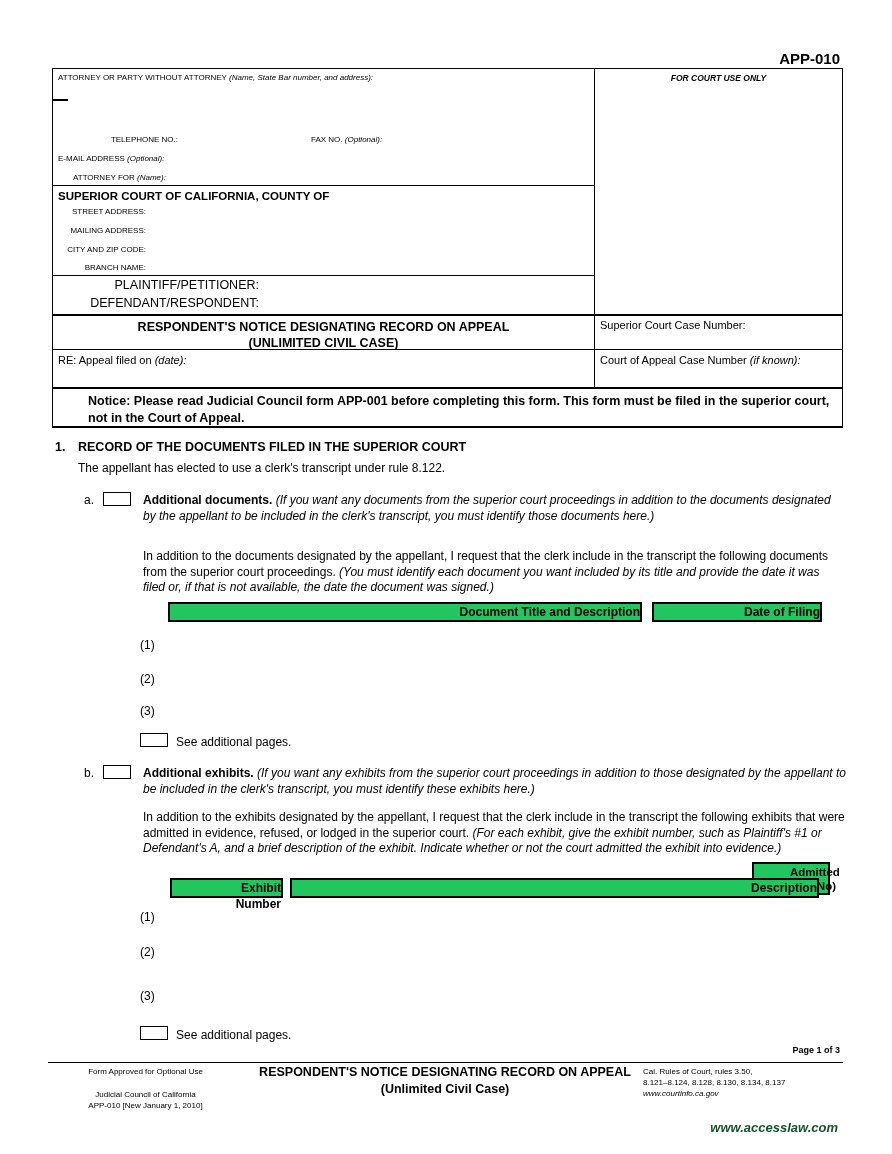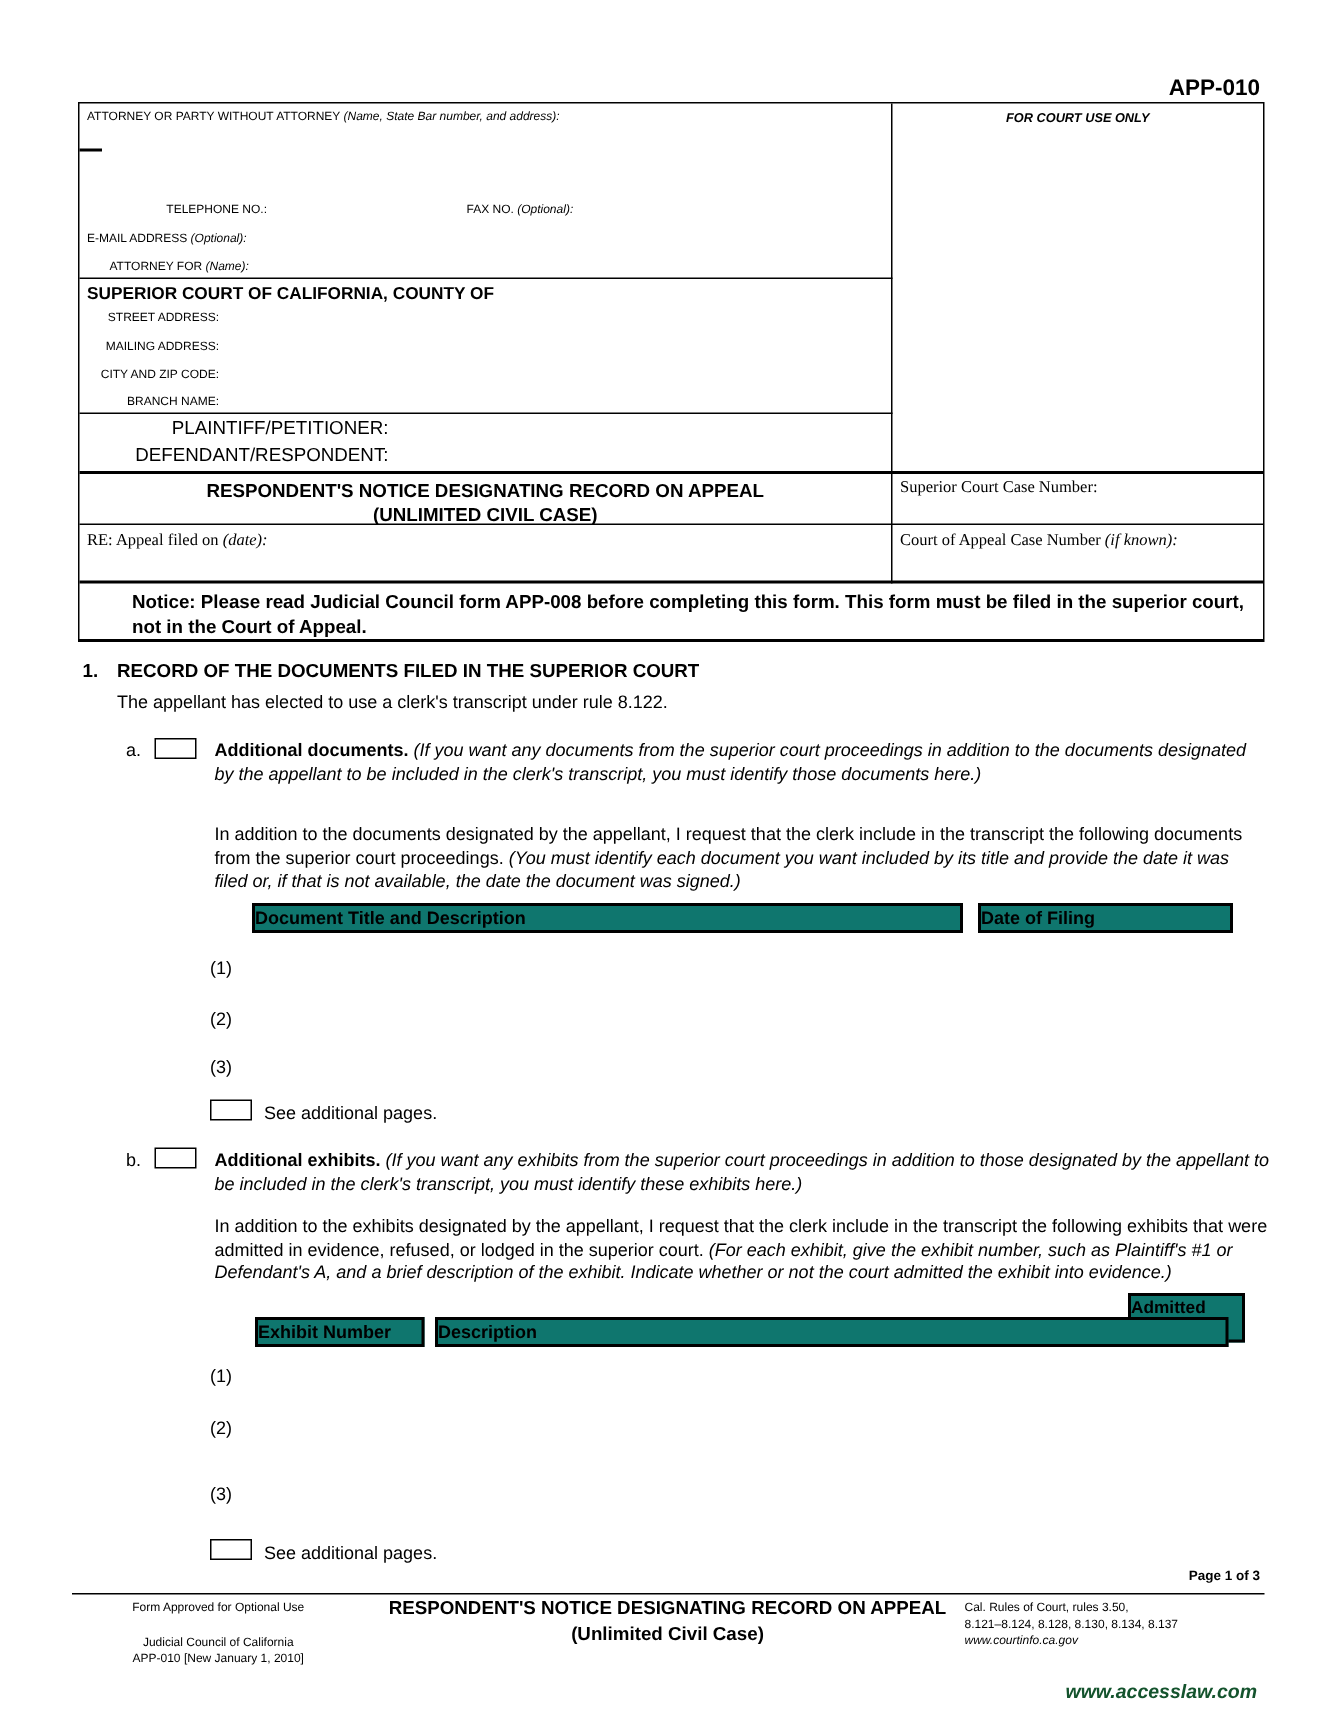--- a/index.html
+++ b/index.html
@@ -4,29 +4,29 @@
 <style>
   html,body{margin:0;padding:0;background:#e8e8e8;}
   .page{position:relative;width:892px;height:1154px;background:#ffffff;
         font-family:"Liberation Sans",sans-serif;color:#000;overflow:hidden;}
   .t{position:absolute;white-space:nowrap;}
   .wrap{white-space:normal;}
   .b{font-weight:bold;}
   .i{font-style:italic;}
   .f8{font-size:8px;}
   .f9{font-size:9px;}
-  .f11{font-size:11px;font-family:Liberation Serif, serif;}
+  .f11{font-size:11px;}
   .f12{font-size:12px;line-height:15.5px;}
   .f125{font-size:12.5px;}
   .hdr{position:absolute;left:52px;top:68px;width:789px;height:357px;
        border:1px solid #000;border-bottom:2px solid #000;}
   .line{position:absolute;background:#000;}
   .cb{position:absolute;width:26px;height:12px;border:1.5px solid #000;background:#fff;}
-  .hbox{position:absolute;border:2px solid #000;background:#0f766e;text-align:left;
-        font-weight:bold;font-size:12px;box-sizing:border-box;}
+  .hbox{position:absolute;border:2px solid #000;background:#22c55e;text-align:right;
+        font-weight:bold;font-size:12px;box-sizing:border-box;padding-left:36px;}
   .fill{position:absolute;}
   .watermark{position:absolute;left:16px;top:1090px;font-family:"Liberation Mono",monospace;
              font-size:36px;color:#8a8a8a;letter-spacing:4px;white-space:nowrap;}
   .link{color:#14532d;font-weight:bold;font-style:italic;font-size:13px;}
   .ftr{font-size:8px;line-height:11px;text-align:center;}
 </style>
 </head>
 <body>
 
 <div class="page">
@@ -81,21 +81,21 @@
         <span style="display:block;">(UNLIMITED CIVIL CASE)</span>
       </div>
     <div class="t f11" style="left:547px;top:250px;">Superior Court Case Number:</div>
     <div class="fill" style="left:547px;top:264px;width:235px;height:14px;"></div>
 
     <div class="t f11" style="left:5px;top:285px;"><span>RE: Appeal filed on </span><span class="i">(date):</span></div>
     <div class="fill" style="left:160px;top:283px;width:370px;height:30px;"></div>
     <div class="t f11" style="left:547px;top:285px;"><span>Court of Appeal Case Number </span><span class="i">(if known):</span></div>
     <div class="fill" style="left:547px;top:300px;width:235px;height:16px;"></div>
 
-    <div class="t b f125 wrap" style="left:35px;top:324px;width:748px;line-height:17px;">Notice: Please read Judicial Council form APP-008 before completing this form. This form must be filed in the superior court, not in the Court of Appeal.</div>
+    <div class="t b f125 wrap" style="left:35px;top:324px;width:748px;line-height:17px;">Notice: Please read Judicial Council form APP-001 before completing this form. This form must be filed in the superior court, not in the Court of Appeal.</div>
   </div>
 
   <div class="t b f125" style="left:55px;top:440px;">1.</div>
   <div class="t b f125" style="left:78px;top:440px;">RECORD OF THE DOCUMENTS FILED IN THE SUPERIOR COURT</div>
   <div class="t f12" style="left:78px;top:461px;">The appellant has elected to use a clerk's transcript under rule 8.122.</div>
 
   <div class="t f12" style="left:84px;top:493px;">a.</div>
   <div class="cb" style="left:103px;top:492px;"></div>
   <div class="t f12 wrap" style="left:143px;top:493px;width:694px;"><span class="b">Additional documents. </span><span class="i">(If you want any documents from the superior court proceedings in addition to the documents designated by the appellant to be included in the clerk's transcript, you must identify those documents here.)</span></div>
 

